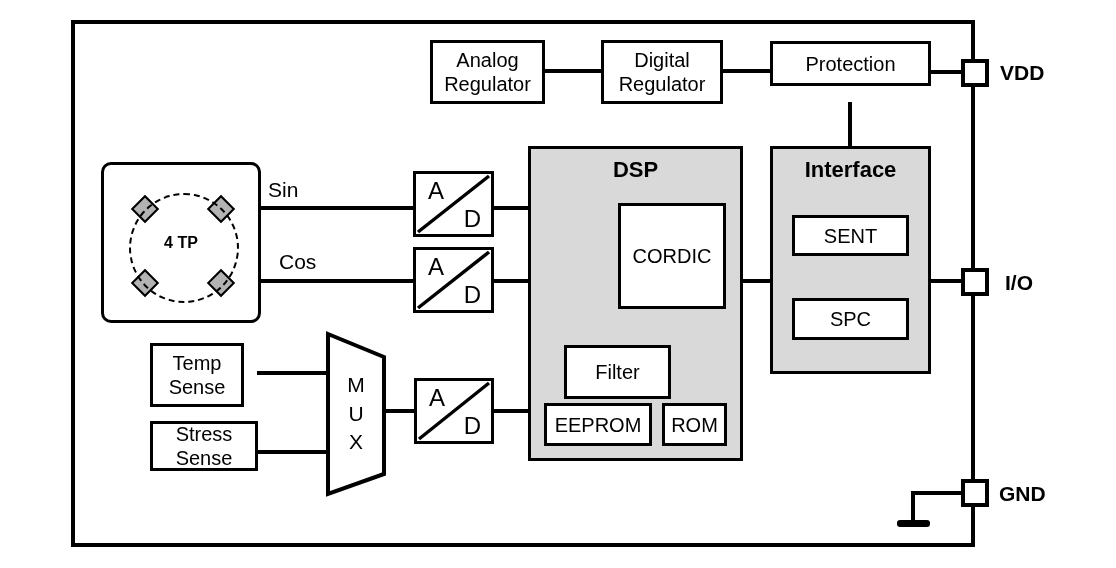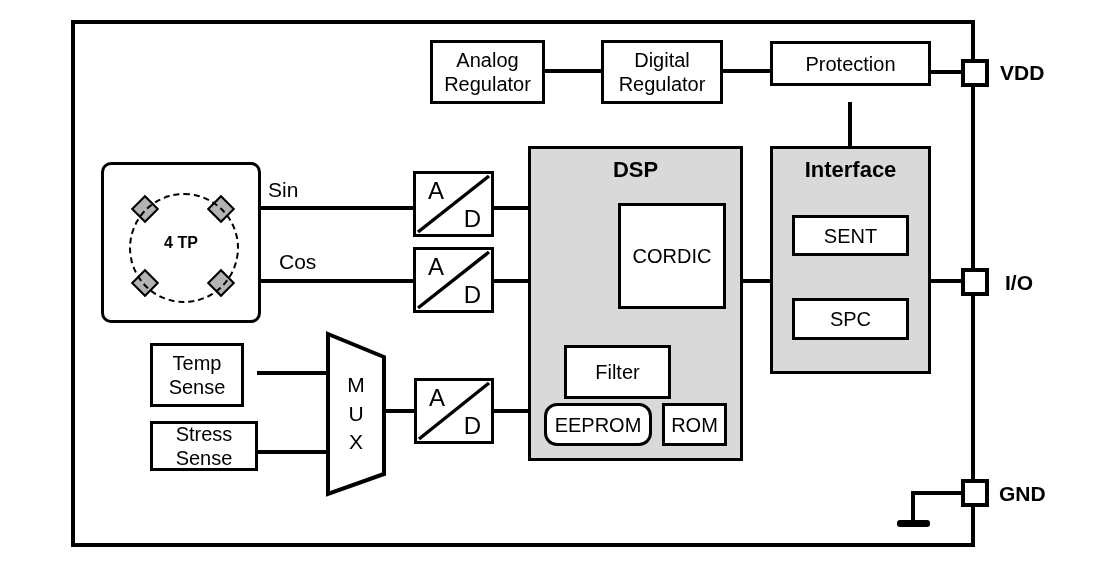--- a/index.html
+++ b/index.html
@@ -121,21 +121,21 @@
 
   <div class="box graybox" style="left:528px;top:146px;width:215px;height:315px;">
     <div class="graytitle">DSP</div>
   </div>
   <div class="box" style="left:618px;top:203px;width:108px;height:106px;">
     <span class="lbl">CORDIC</span>
   </div>
   <div class="box" style="left:544px;top:345px;width:107px;height:54px;margin-left:20px;">
     <span class="lbl">Filter</span>
   </div>
-  <div class="box" style="left:544px;top:403px;width:108px;height:43px;border-radius:13px;">
+  <div class="box" style="left:544px;top:403px;width:108px;height:43px;">
     <span class="lbl">EEPROM</span>
   </div>
   <div class="box" style="left:662px;top:403px;width:65px;height:43px;">
     <span class="lbl">ROM</span>
   </div>
 
   <div class="box graybox" style="left:770px;top:146px;width:161px;height:228px;">
     <div class="graytitle">Interface</div>
   </div>
   <div class="box" style="left:792px;top:215px;width:117px;height:41px;">

